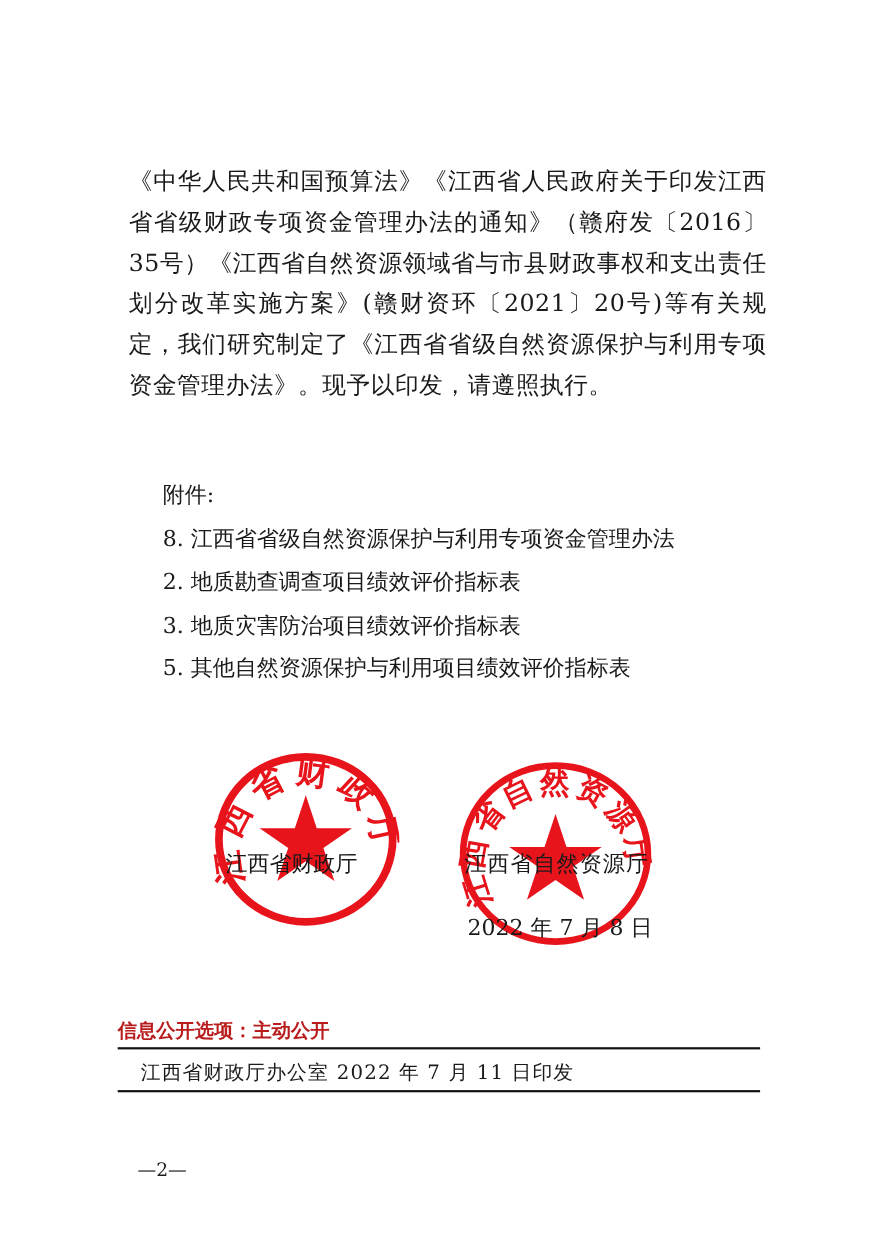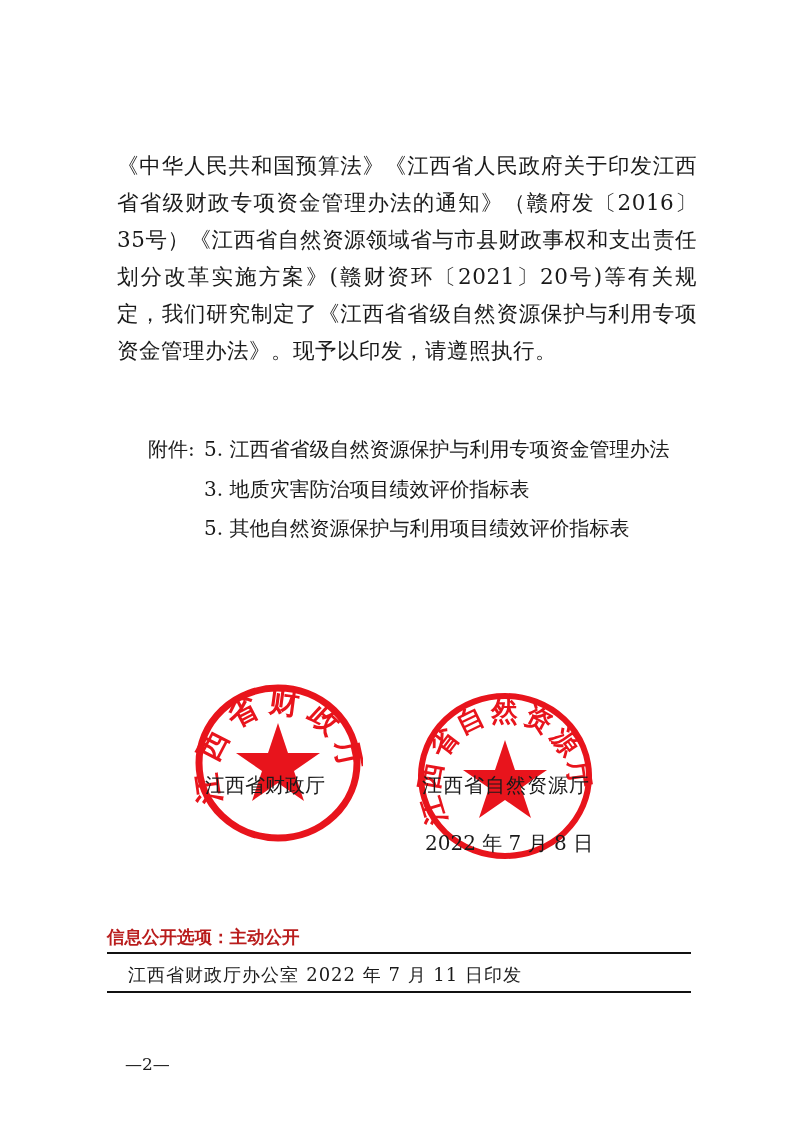--- a/index.html
+++ b/index.html
@@ -3,21 +3,21 @@
   <meta charset="utf-8">
   <style>
     html, body { margin: 0; padding: 0; background: #ffffff; }
     body { width: 800px; height: 1131px; position: relative; overflow: hidden;
            font-family: "DejaVu Serif", "Liberation Serif", serif; color: #1a1a1a; }
     .page { position: absolute; left: 0; top: 0; width: 644px; height: 1131px; }
     .body-text { position: absolute; left: 117px; top: 147px; width: 580px;
                  font-size: 21.5px; line-height: 37px; letter-spacing: 0.5px;
                  text-align: justify; }
     .attach { position: absolute; left: 148px; top: 430px; font-size: 20px; line-height: 39.5px; }
-    .attach .row { display: flex; white-space: nowrap; }
+    .attach .row { display: flex; white-space: nowrap; flex-direction: column; }
     .attach .lead { width: 56px; }
     .attach .indent { width: 56px; }
     .stamp { position: absolute; border-radius: 50%; }
     .stamp svg { display: block; }
     .sig { position: absolute; font-size: 20px; white-space: nowrap; }
     .info { position: absolute; left: 107px; top: 925px; font-family: "DejaVu Sans", "Liberation Sans", sans-serif;
             font-weight: bold; font-size: 17.5px; color: #b91c1c; }
     .rule { position: absolute; left: 107px; width: 584px; background: #111; }
     .issuer { position: absolute; left: 128px; top: 963px; font-size: 18px; letter-spacing: 1px; }
     .issue-date { position: absolute; right: 122px; top: 963px; font-size: 18px; letter-spacing: 1px; text-align: right; }
@@ -26,21 +26,25 @@
 </head>
 <body>
 
 <div class="page">
 
   <div class="body-text">《中华人民共和国预算法》《江西省人民政府关于印发江西省省级财政专项资金管理办法的通知》（赣府发〔2016〕35号）《江西省自然资源领域省与市县财政事权和支出责任划分改革实施方案》(赣财资环〔2021〕20号)等有关规定，我们研究制定了《江西省省级自然资源保护与利用专项资金管理办法》。现予以印发，请遵照执行。</div>
 
   <div class="attach">
     <div class="row">
       <span class="lead">附件:</span>
-      <span>5. 江西省省级自然资源保护与利用专项资金管理办法</span>
+      <span>8. 江西省省级自然资源保护与利用专项资金管理办法</span>
+    </div>
+    <div class="row">
+      <span class="indent"></span>
+      <span>2. 地质勘查调查项目绩效评价指标表</span>
     </div>
     <div class="row">
       <span class="indent"></span>
       <span>3. 地质灾害防治项目绩效评价指标表</span>
     </div>
     <div class="row">
       <span class="indent"></span>
       <span>5. 其他自然资源保护与利用项目绩效评价指标表</span>
     </div>
   </div>

